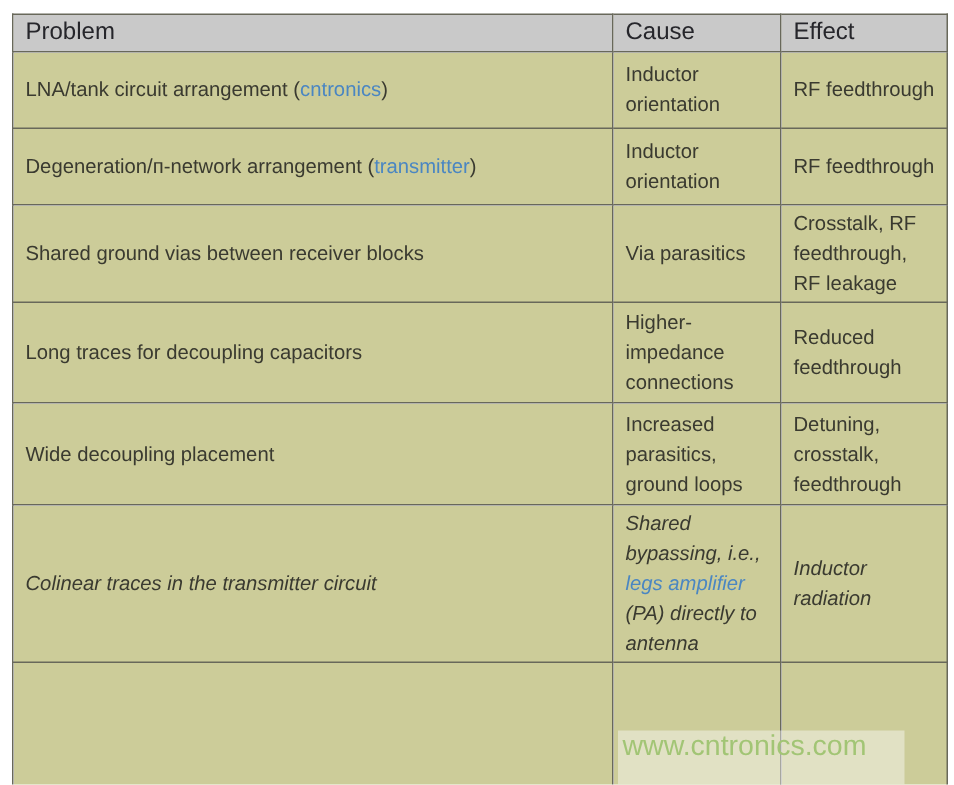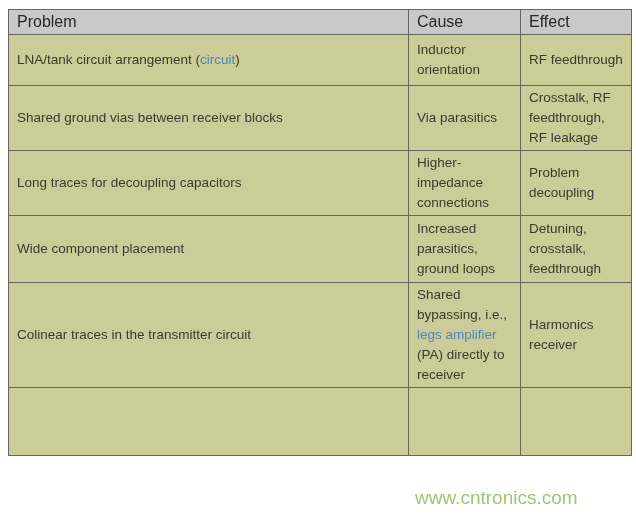--- a/index.html
+++ b/index.html
@@ -79,43 +79,48 @@
   </colgroup>
   <thead>
     <tr>
       <th>Problem</th>
       <th>Cause</th>
       <th>Effect</th>
     </tr>
   </thead>
   <tbody id="tbody">
       <tr>
-        <td><span>LNA/tank circuit arrangement (</span><a class="cell-link" href="#">circuit</a><span>)</span></td>
+        <td><span>LNA/tank circuit arrangement (</span><a class="cell-link" href="#">cntronics</a><span>)</span></td>
+        <td><span>Inductor orientation</span></td>
+        <td><span>RF feedthrough</span></td>
+      </tr>
+      <tr>
+        <td><span>Degeneration/п-network arrangement (</span><a class="cell-link" href="#">transmitter</a><span>)</span></td>
         <td><span>Inductor orientation</span></td>
         <td><span>RF feedthrough</span></td>
       </tr>
       <tr>
         <td><span>Shared ground vias between receiver blocks</span></td>
         <td><span>Via parasitics</span></td>
         <td><span>Crosstalk, RF feedthrough, RF leakage</span></td>
       </tr>
       <tr>
         <td><span>Long traces for decoupling capacitors</span></td>
         <td><span>Higher-impedance connections</span></td>
-        <td><span>Problem decoupling</span></td>
+        <td><span>Reduced feedthrough</span></td>
       </tr>
       <tr>
-        <td><span>Wide component placement</span></td>
+        <td><span>Wide decoupling placement</span></td>
         <td><span>Increased parasitics, ground loops</span></td>
         <td><span>Detuning, crosstalk, feedthrough</span></td>
       </tr>
       <tr>
         <td><span>Colinear traces in the transmitter circuit</span></td>
-        <td><span>Shared bypassing, i.e., </span><a class="cell-link" href="#">legs amplifier</a><span> (PA) directly to receiver</span></td>
-        <td><span>Harmonics receiver</span></td>
+        <td><span>Shared bypassing, i.e., </span><a class="cell-link" href="#">legs amplifier</a><span> (PA) directly to antenna</span></td>
+        <td><span>Inductor radiation</span></td>
       </tr>
       <tr>
         <td></td>
         <td></td>
         <td></td>
       </tr>
     </tbody>
 </table>
 
 <div class="watermark">

